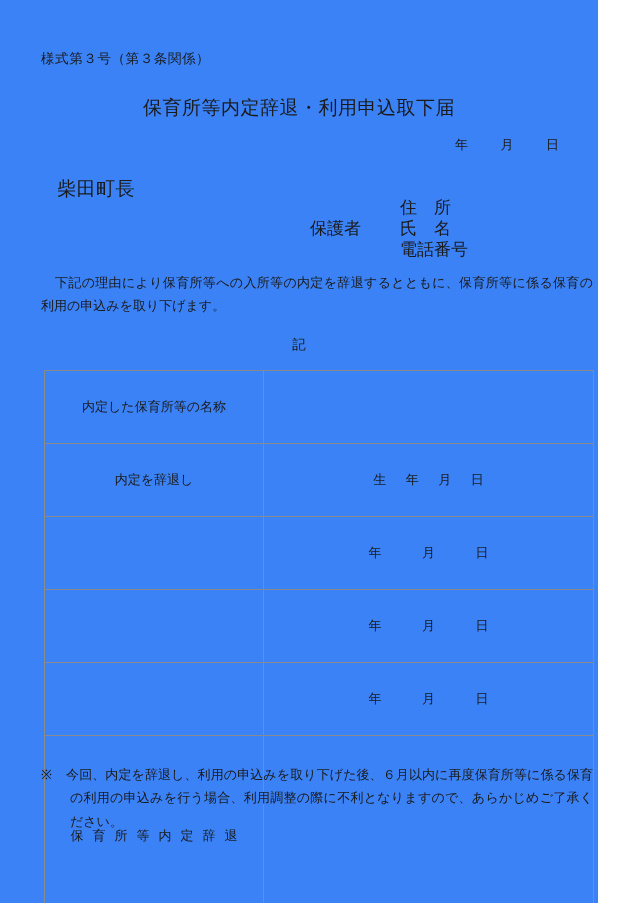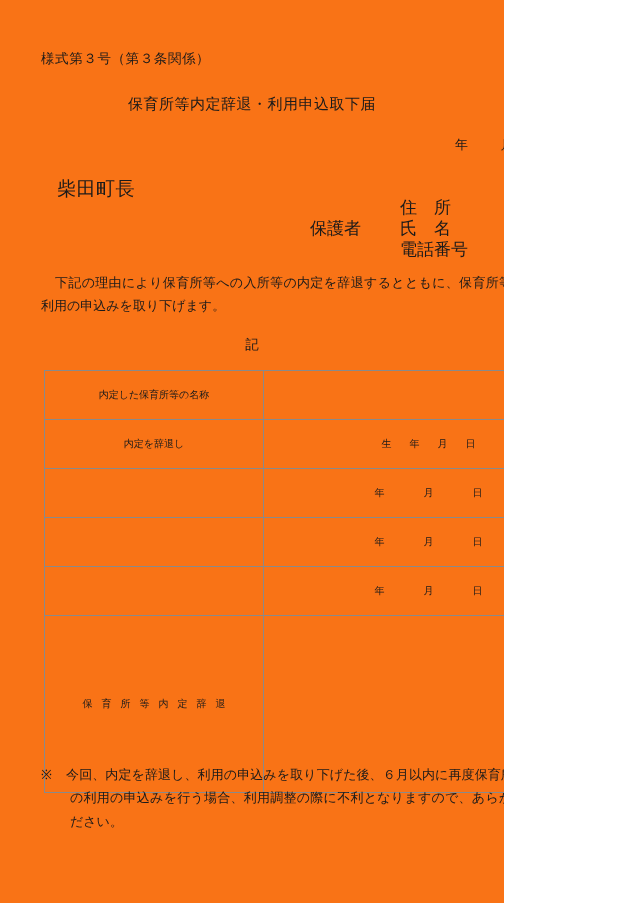--- a/index.html
+++ b/index.html
@@ -7,23 +7,23 @@
     margin: 0;
     padding: 0;
     background: #ffffff;
   }
   body {
     font-family: "Liberation Serif", "DejaVu Serif", serif;
     color: #1a1a1a;
   }
   .page {
     position: relative;
-    width: 504px;
+    width: 598px;
     height: 903px;
-    background: #f97316;
+    background: #3b82f6;
     overflow: hidden;
     box-sizing: border-box;
   }
 
   
   .form-number {
     position: absolute;
     left: 41px;
     top: 50px;
     font-size: 13.5px;
@@ -31,21 +31,21 @@
     white-space: nowrap;
   }
 
   
   .doc-title {
     position: absolute;
     left: 0;
     right: 0;
     top: 95px;
     text-align: center;
-    font-size: 15px;
+    font-size: 19px;
     letter-spacing: 0.5px;
     font-family: Liberation Mono, monospace;
   }
 
   
   .date-line {
     position: absolute;
     left: 455px;
     top: 136px;
     font-size: 13px;
@@ -110,24 +110,24 @@
   .form-table {
     position: absolute;
     left: 44px;
     top: 370px;
     width: 549px;
     border-collapse: collapse;
     table-layout: fixed;
   }
   .form-table td {
     border: 1px solid #8a8a8a;
-    font-size: 10px;
+    font-size: 13px;
     text-align: center;
     vertical-align: middle;
-    padding: 4px;
+    padding: 16px;
   }
   .col-label { width: 219px; }
   .col-value { width: 330px; }
 
   .row-std td { height: 40px; }
   .row-reason td { height: 168px; }
 
   .cell-text { display: block; white-space: nowrap; }
   .cell-text.spaced { letter-spacing: 9px; text-indent: 9px; }
 

